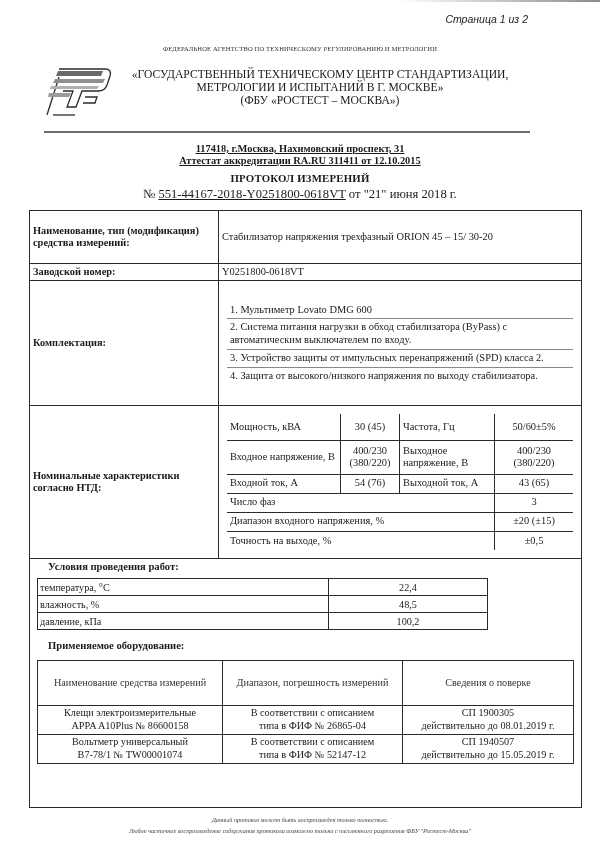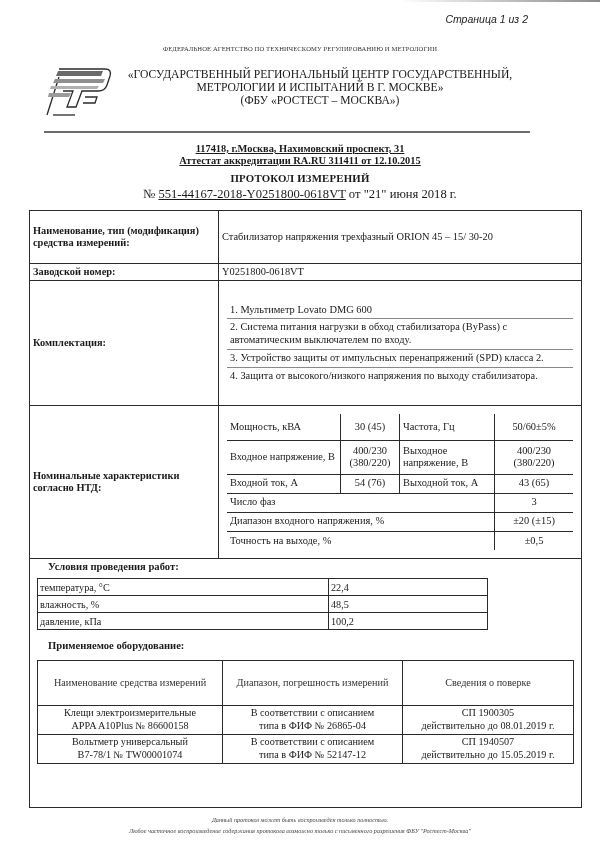--- a/index.html
+++ b/index.html
@@ -27,21 +27,21 @@
     .spec tr:first-child td { border-top: none; }
     .spec tr:last-child td { border-bottom: none; }
     .spec td:first-child { border-left: none; }
     .spec td:last-child { border-right: none; }
     .spec .c { text-align: center; }
 
     .frame { position: absolute; left: 29px; top: 553px; width: 553px; height: 255px; border: 1px solid #2a2a2a; border-top: none; box-sizing: border-box; }
     .sec-title { position: absolute; font-size: 10.6px; font-weight: bold; }
     .cond { position: absolute; left: 37px; top: 578px; width: 451px; font-size: 10.2px; border: 1.5px solid #1a1a1a; }
     .cond td { border: 1px solid #2a2a2a; padding: 0 2px; height: 16px; line-height: 15px; }
-    .cond td.v { width: 154px; }
+    .cond td.v { text-align: center; width: 154px; }
     .equip { position: absolute; left: 37px; top: 660px; width: 537px; font-size: 10.2px; border: 1.5px solid #1a1a1a; }
     .equip td { border: 1px solid #2a2a2a; text-align: center; line-height: 12.6px; padding: 1px 2px; }
     .equip tr.head td { height: 42px; color: #333; }
     .equip tr.row td { height: 26px; }
     .footer { position: absolute; left: 0; width: 600px; text-align: center; font-style: italic; font-size: 6.2px; color: #444; }
   </style>
 </head>
 <body>
 
 <div class="topbar"></div>
@@ -55,21 +55,21 @@
     <path d="M40 30 L52 30 L50 36 L38 36"></path>
     <path d="M8 48 L30 48"></path>
   </g>
   <path d="M13 4 L58 4 L56 9 L11 9 Z" fill="#6a6a6a"></path>
   <path d="M10 12 L60 12 L58 16 L8 16 Z" fill="#8f8f8f"></path>
   <path d="M6 19 L54 19 L52 22 L5 22 Z" fill="#b0b0b0"></path>
   <path d="M4 26 L26 26 L24 30 L3 30 Z" fill="#9a9a9a"></path>
 </svg>
 
 <div class="org">
-  <div>«ГОСУДАРСТВЕННЫЙ РЕГИОНАЛЬНЫЙ ЦЕНТР ГОСУДАРСТВЕННЫЙ,</div>
+  <div>«ГОСУДАРСТВЕННЫЙ ТЕХНИЧЕСКОМУ ЦЕНТР СТАНДАРТИЗАЦИИ,</div>
   <div>МЕТРОЛОГИИ И ИСПЫТАНИЙ В Г. МОСКВЕ»</div>
   <div>(ФБУ  «РОСТЕСТ – МОСКВА»)</div>
 </div>
 <div class="rule"></div>
 
 <div class="addr">
   <div>117418, г.Москва, Нахимовский проспект, 31</div>
   <div>Аттестат аккредитации RA.RU 311411 от 12.10.2015</div>
 </div>
 

